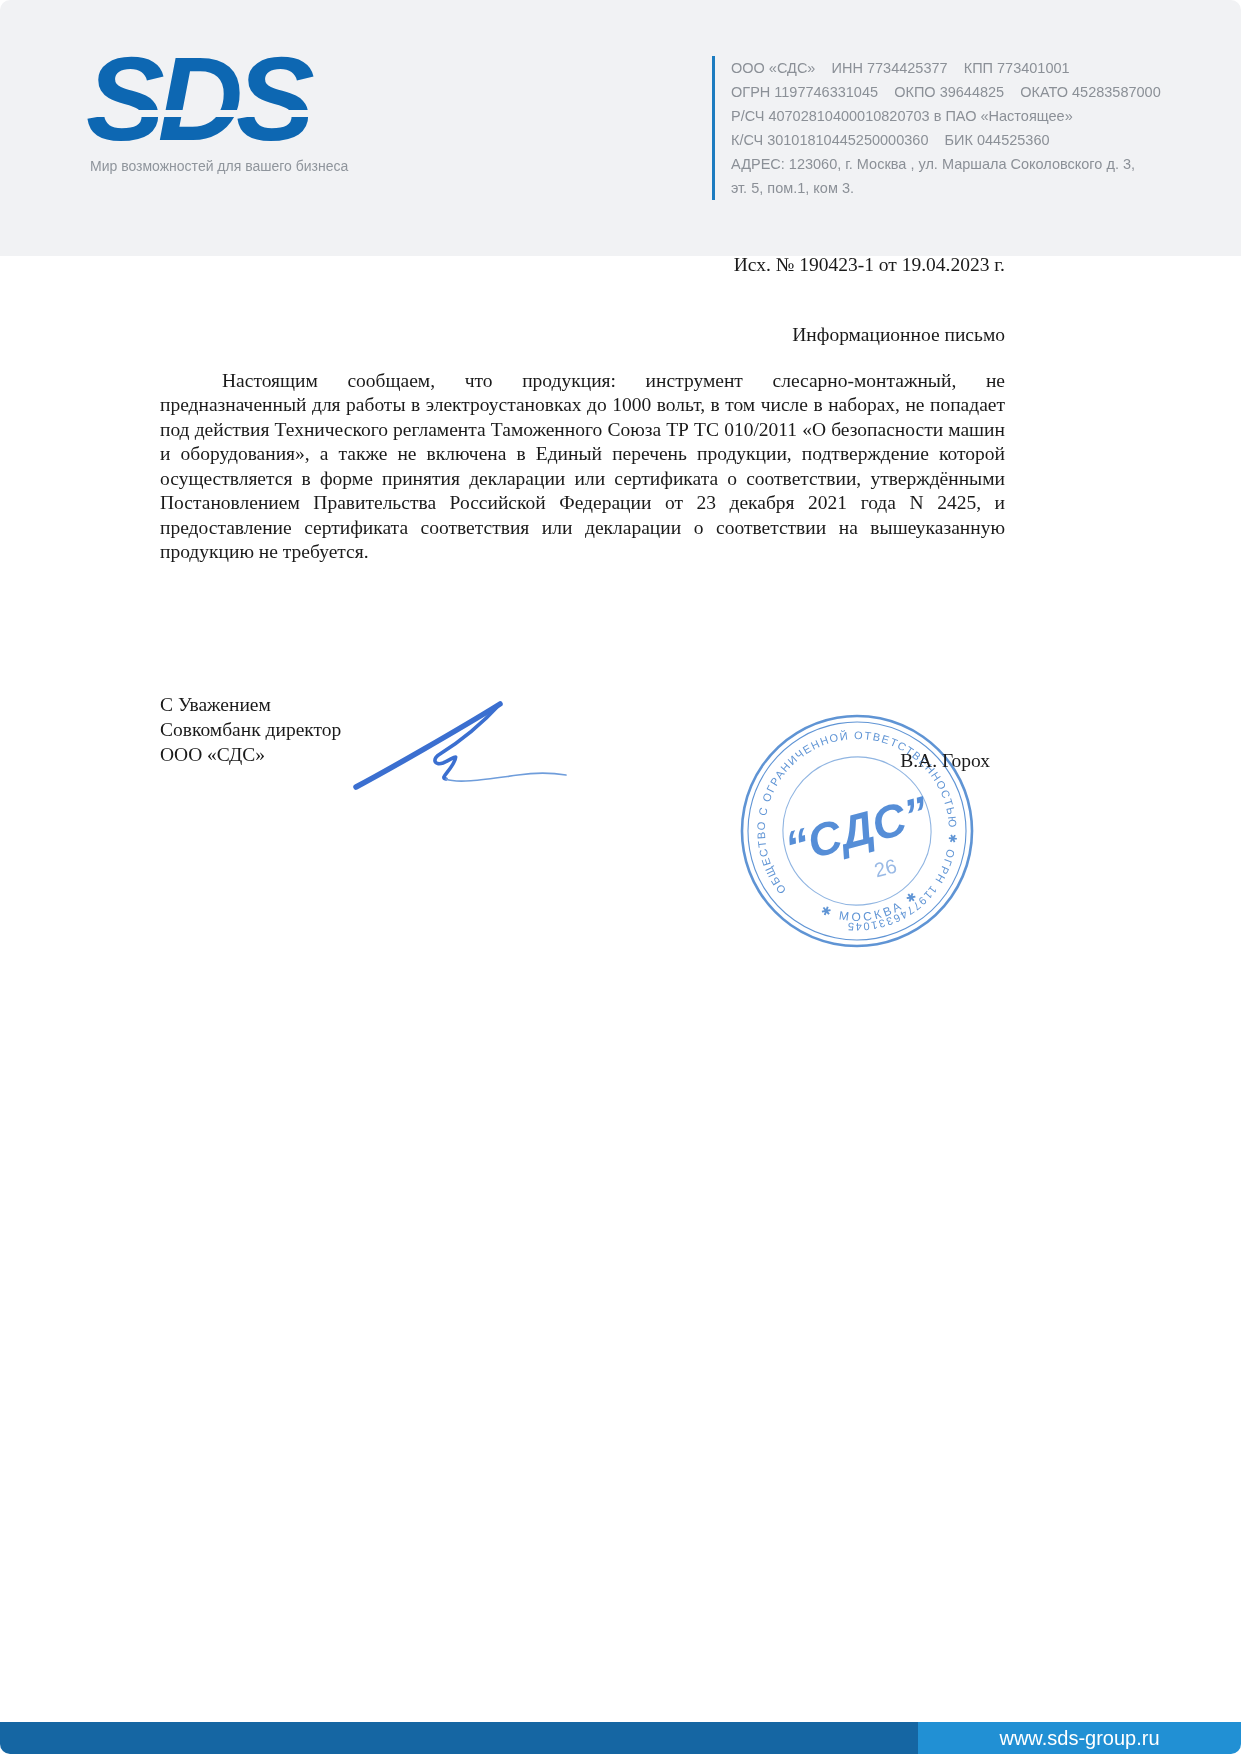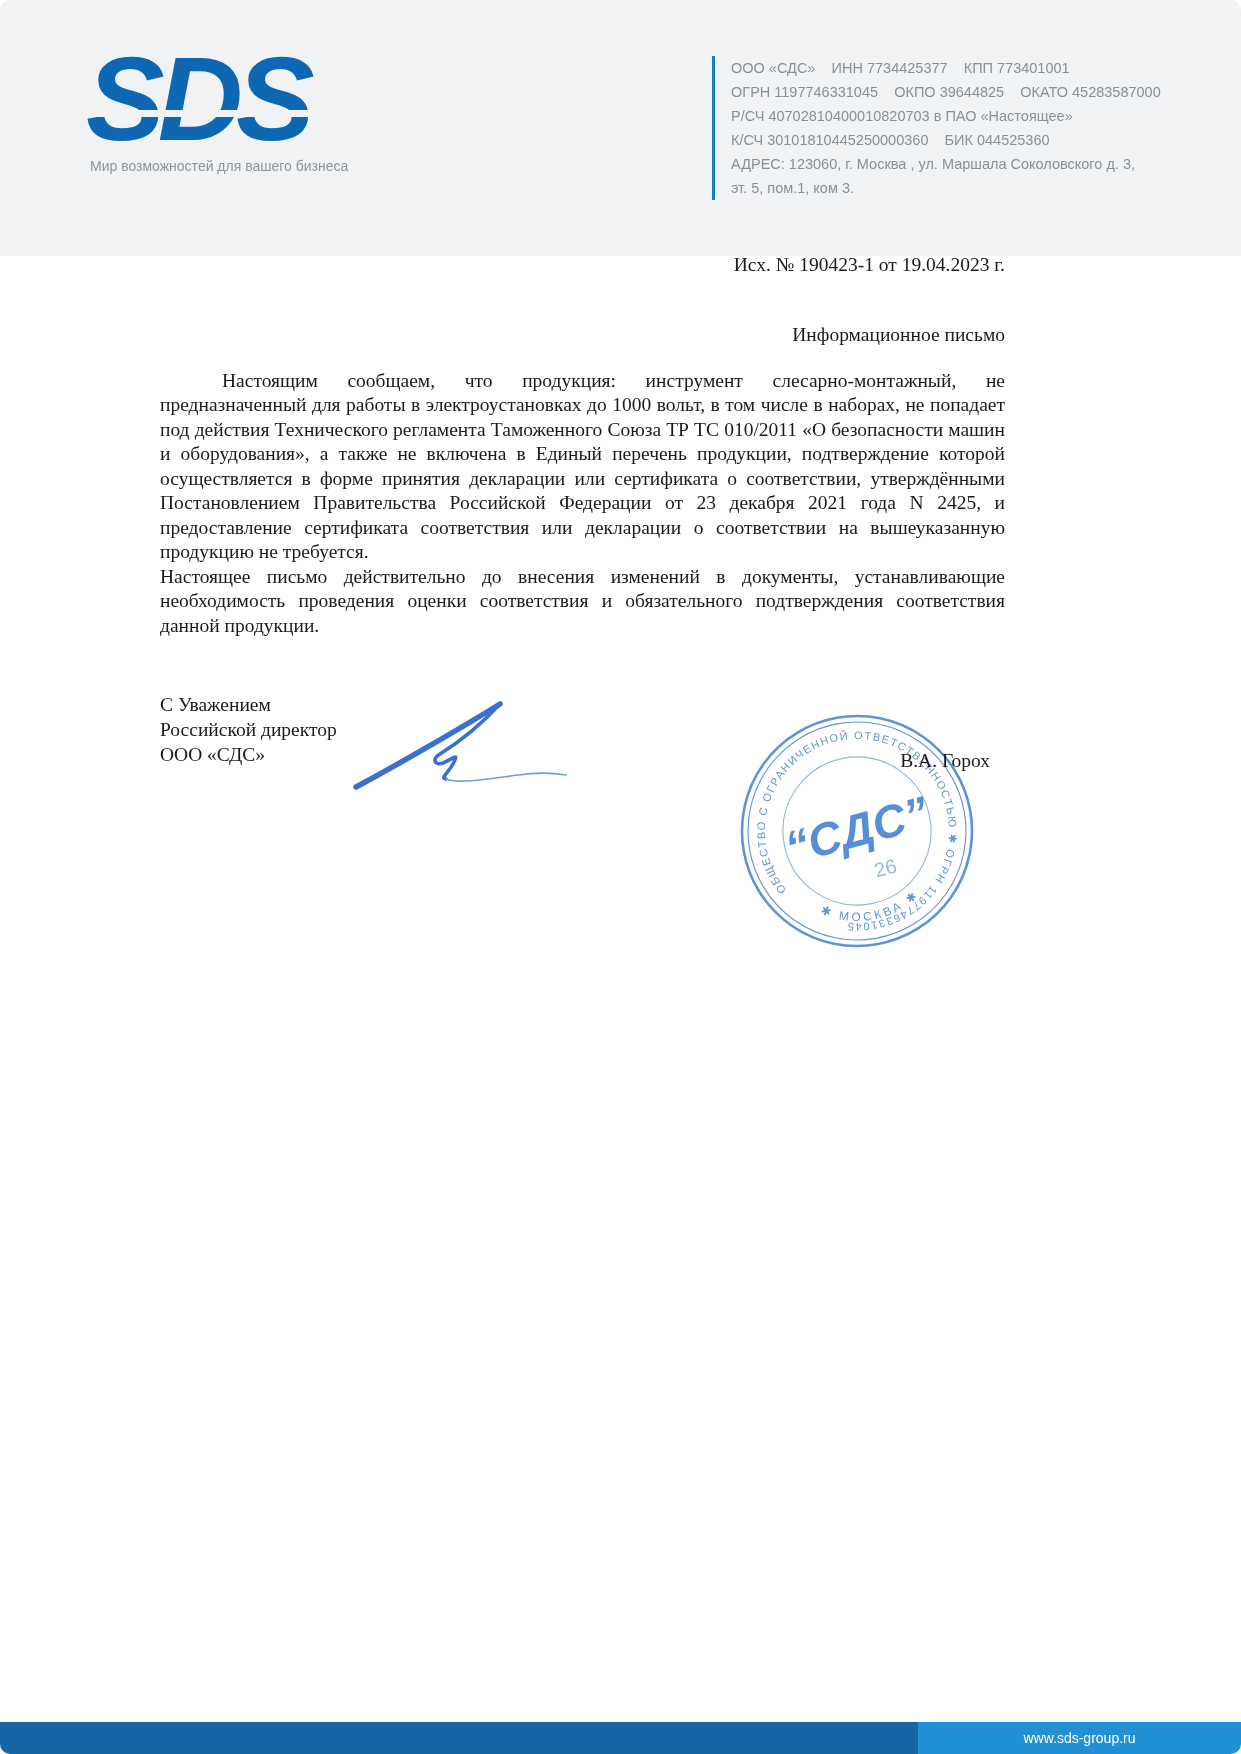--- a/index.html
+++ b/index.html
@@ -74,21 +74,21 @@
   }
   .footer-bar-right {
     position:absolute; left:918px; top:1722px;
     width:323px; height:32px; background:#2190d4;
   }
   .footer-url {
     position:absolute; left:918px; top:1722px;
     width:323px; height:32px;
     display:flex; align-items:center; justify-content:center;
     font-family:"Liberation Sans", sans-serif;
-    font-size:14px; color:#ffffff;
+    font-size:20px; color:#ffffff;
   }
 </style>
 </head>
 <body>
 
 <div class="page">
 
   <div class="header-band">
     <div class="logo">SDS</div>
     <div class="logo-stripe"></div>
@@ -102,26 +102,25 @@
       <div>эт. 5, пом.1, ком 3.</div>
     </div>
   </div>
 
   <div class="letter-block">
     <div class="recipient-block">
       <div>Исх. № 190423-1 от 19.04.2023 г.</div>
     </div>
     <div class="letter-title">Информационное письмо</div>
     <p class="para1">Настоящим сообщаем, что продукция: инструмент слесарно-монтажный, не предназначенный для работы в электроустановках до 1000 вольт, в том числе в наборах, не попадает под действия Технического регламента Таможенного Союза ТР ТС 010/2011 «О безопасности машин и оборудования», а также не включена в Единый перечень продукции, подтверждение которой осуществляется в форме принятия декларации или сертификата о соответствии, утверждёнными Постановлением Правительства Российской Федерации от 23 декабря 2021 года N 2425, и предоставление сертификата соответствия или декларации о соответствии на вышеуказанную продукцию не требуется.</p>
-    <p class="para2">Настоящее письмо действительно до внесения изменений в документы, устанавливающие необходимость проведения оценки соответствия и обязательного подтверждения соответствия данной продукции.</p>
   </div>
 
   <div class="closing-block">
     <div>С Уважением</div>
-    <div>Российской директор</div>
+    <div>Совкомбанк директор</div>
     <div>ООО «СДС»</div>
   </div>
   <div class="signer-name">В.А. Горох</div>
 
   <svg class="signature-svg" width="250" height="115" viewBox="0 0 250 115">
     <g fill="none" stroke-linecap="round">
       <path d="M 28 97 C 60 80, 130 40, 172 14" stroke="#3b6fd0" stroke-width="5.5"></path>
       <path d="M 172 14 C 150 38, 128 54, 112 64 C 104 69, 106 76, 115 73 C 125 69, 132 61, 125 74 C 120 83, 112 88, 118 89" stroke="#3b6fd0" stroke-width="3.6"></path>
       <path d="M 118 89 C 130 94, 160 89, 190 85 C 210 82, 226 83, 238 85" stroke="#6f9ddb" stroke-width="1.6"></path>
     </g>

